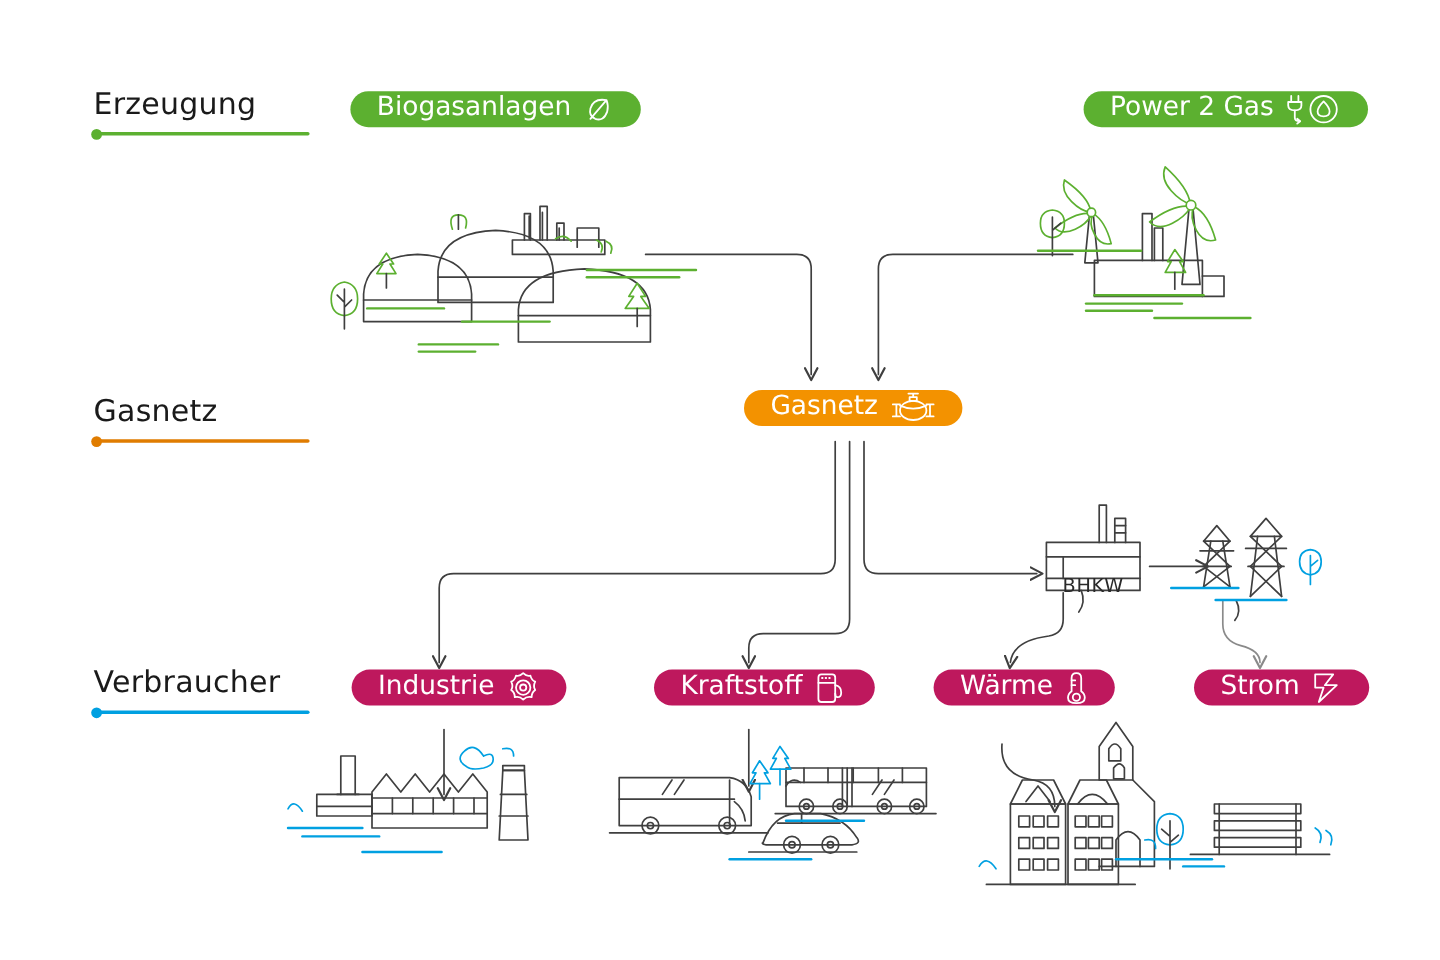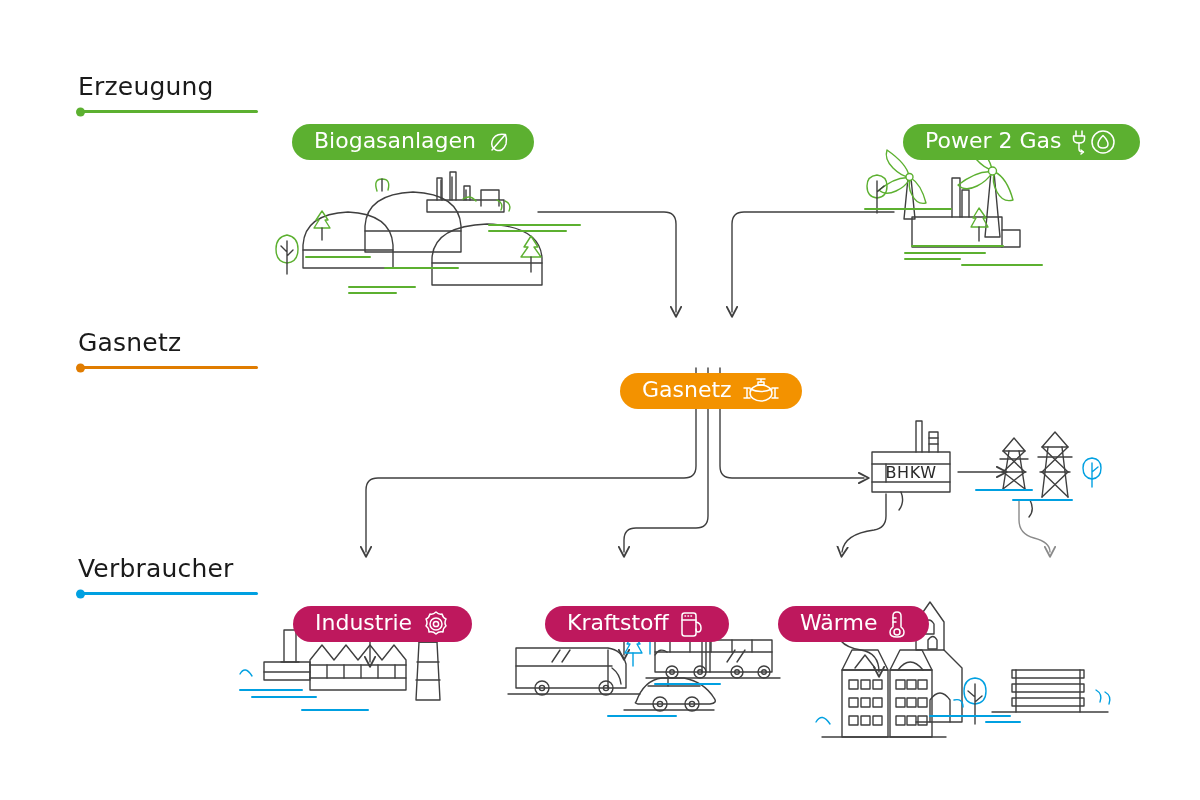--- a/index.html
+++ b/index.html
@@ -16,21 +16,21 @@
        width:9px;height:9px;border-radius:50%;}
   .rowlabel.green .rule{background:#5cb030;}
   .rowlabel.green .rule::before{background:#5cb030;}
   .rowlabel.orange .rule{background:#e07c00;}
   .rowlabel.orange .rule::before{background:#e07c00;}
   .rowlabel.blue .rule{background:#00a0e1;}
   .rowlabel.blue .rule::before{background:#00a0e1;}
 
   
   .pill{position:absolute;display:flex;align-items:center;gap:10px;
-        border-radius:26px;color:#fff;padding:0 22px;height:36px;white-space:nowrap;margin-top:48px;}
+        border-radius:26px;color:#fff;padding:0 22px;height:30px;white-space:nowrap;}
   .pill .lbl{font-size:22px;line-height:1;padding-bottom:2px;}
   .pill svg{display:block;}
   .pill.green{background:#5cb030;}
   .pill.orange{background:#f39200;}
   .pill.blue{background:#be185d;}
 </style>
 </head>
 <body>
 
 <div id="stage">
@@ -398,18 +398,26 @@
     <span class="lbl">Wärme</span>
     <span>
       <svg width="20" height="30" viewBox="0 0 20 30" fill="none" stroke="#fff" stroke-width="1.5" stroke-linecap="round" stroke-linejoin="round">
         <path d="M10,3 q4,0 4,4 L14,18 q3,2 3,5.5 q0,4.5 -7,4.5 q-7,0 -7,-4.5 q0,-3.5 3,-5.5 L6,7 q0,-4 4,-4 Z"></path>
         <path d="M6,9 L9,9 M6,13 L9,13"></path>
         <circle cx="10" cy="23" r="3"></circle>
       </svg>
     </span>
   </div>
 
-
-  <div style="position:absolute;left:872px;top:462px;width:78px;height:20px;display:flex;align-items:center;justify-content:center;">
+  <div class="pill blue" style="left:995px;top:558px;">
+    <span class="lbl">Strom</span>
+    <span>
+      <svg width="26" height="28" viewBox="0 0 26 28" fill="none" stroke="#fff" stroke-width="1.5" stroke-linecap="round" stroke-linejoin="round">
+        <path d="M3,3 L18,3 L11,12 L21,12 L6,26 L10,14 L3,14 Z"></path>
+      </svg>
+    </span>
+  </div>
+
+  <div style="position:absolute;left:872px;top:477px;width:78px;height:20px;display:flex;align-items:center;justify-content:center;">
     <span style="font-size:16px;color:#2a2a2a;letter-spacing:.6px;">BHKW</span>
   </div>
 
 </div>
 
 </body></html>

